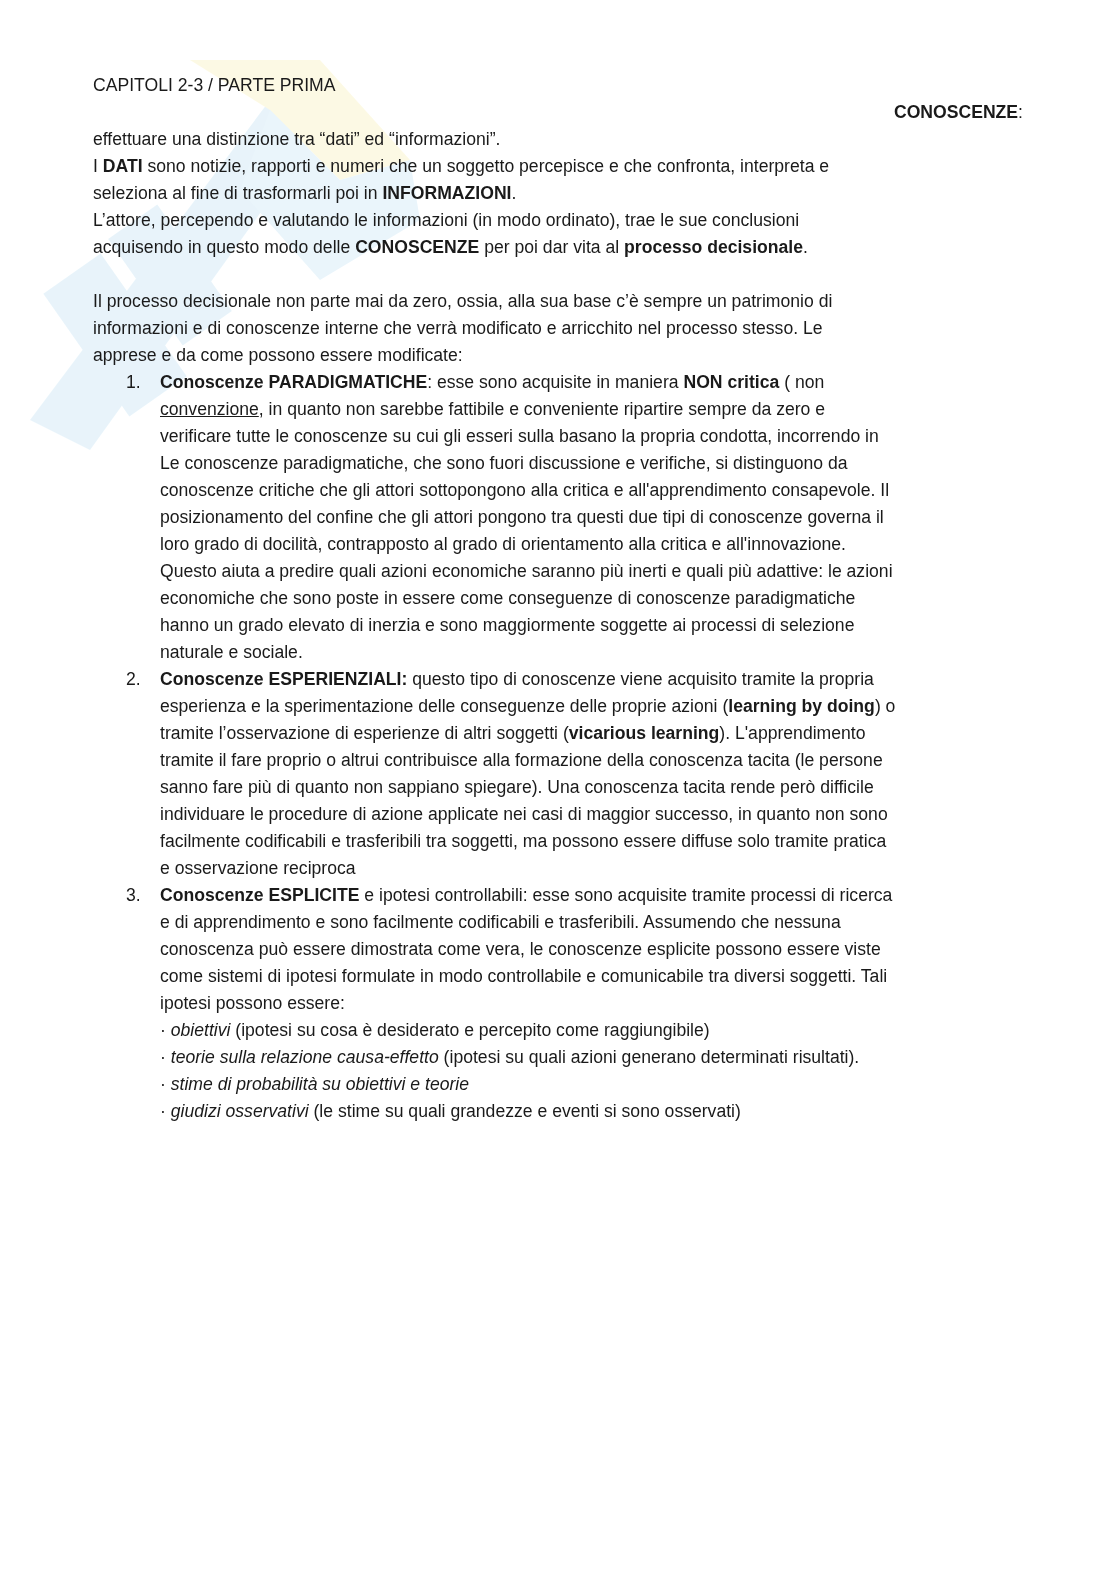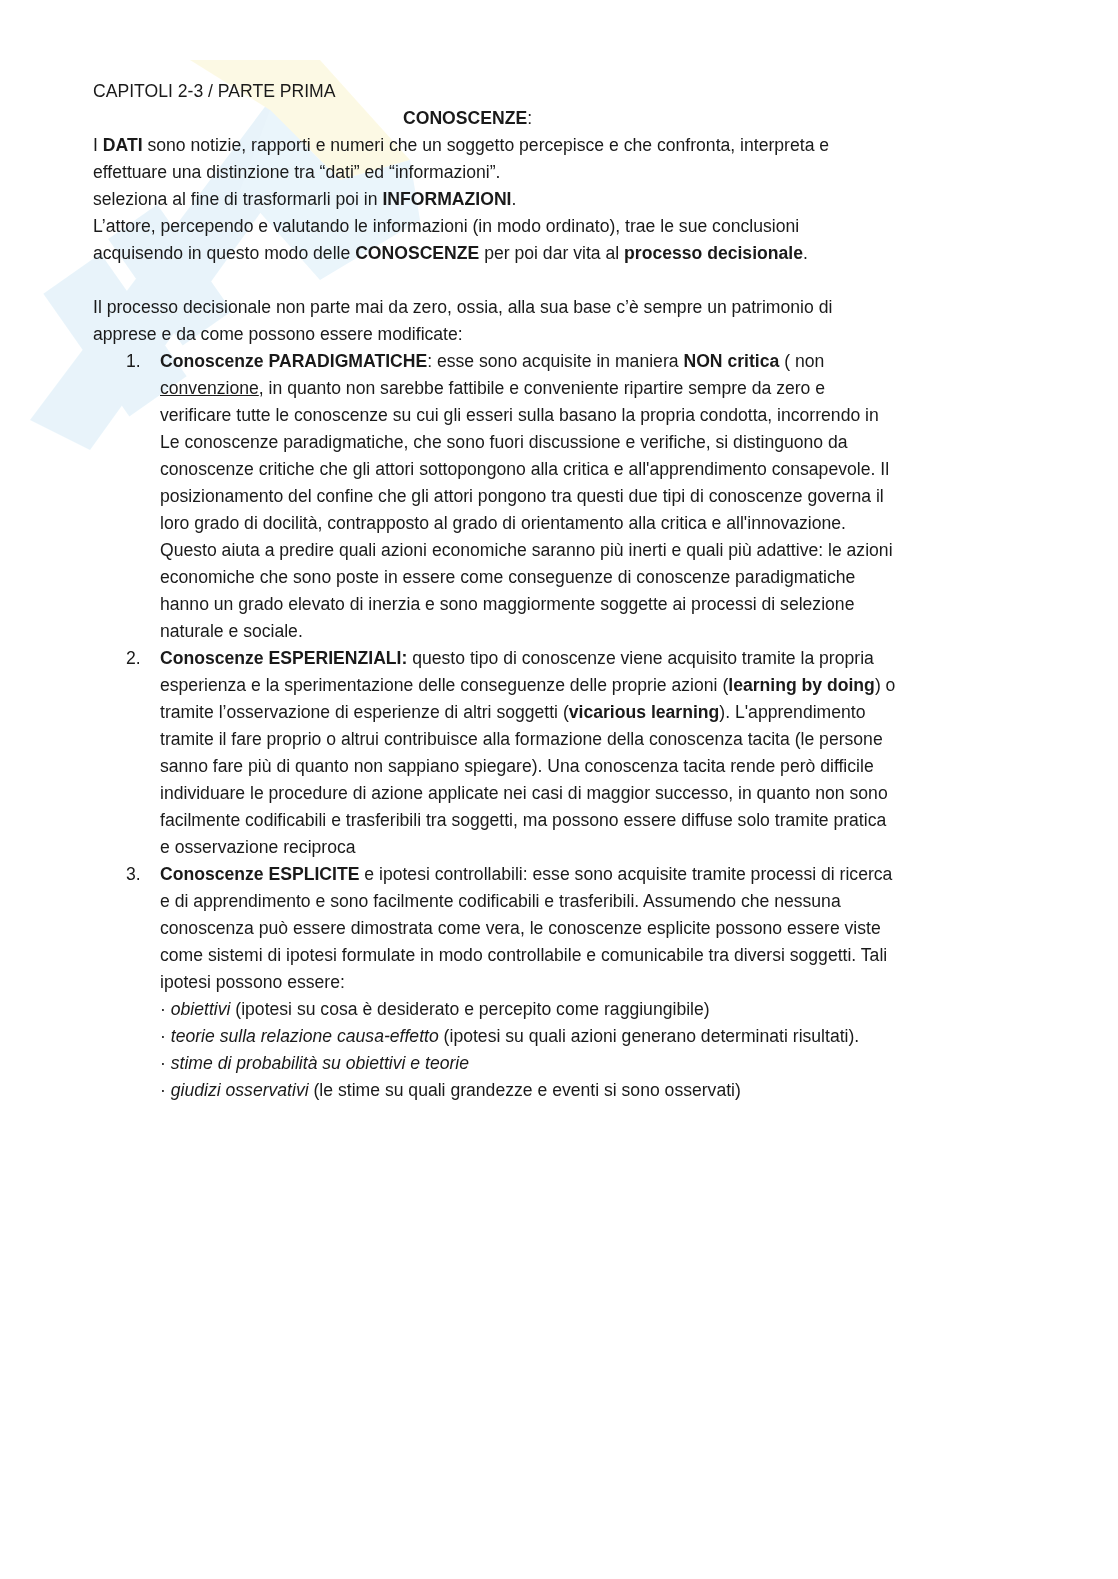--- a/index.html
+++ b/index.html
@@ -5,25 +5,25 @@
   html, body { margin: 0; padding: 0; background: #ffffff; }
   body {
     width: 1118px; height: 1579px; position: relative; overflow: hidden;
     font-family: "Liberation Sans", sans-serif; color: #1a1a1a;
   }
   .watermark {
     position: absolute; left: 20px; top: 40px; width: 400px; height: 420px;
     pointer-events: none; opacity: 0.55;
   }
   .page {
-    position: absolute; left: 93px; top: 78px; width: 930px;
+    position: absolute; left: 93px; top: 72px; width: 930px;
     font-size: 17.6px; line-height: 27px;
   }
   .line { white-space: nowrap; }
-  .heading-center { padding-left: 310px; text-align: left; }
+  .heading-center { padding-left: 310px; text-align: right; }
   .gap { height: 27px; }
   ol { margin: 0; padding: 0; list-style: none; }
   .li { position: relative; padding-left: 67px; }
   .li .num { position: absolute; left: 33px; top: 0; }
   b { font-weight: bold; }
   u { text-decoration: underline; }
   i { font-style: italic; }
   .sub { white-space: nowrap; }
 </style>
 </head>
@@ -37,31 +37,32 @@
   <rect x="120" y="170" width="60" height="130" fill="#d6ebf7" transform="rotate(-35 150 235)"></rect>
 </svg>
 
 <div class="page">
 
   <div class="line">CAPITOLI 2-3 / PARTE PRIMA</div>
 
   <div class="line heading-center"><b>CONOSCENZE</b><span>:</span></div>
 
   <div>
+    <div class="line">effettuare una distinzione tra “dati” ed “informazioni”.</div>
     <div class="line"><span>I </span><b>DATI</b><span> sono notizie, rapporti e numeri che un soggetto percepisce e che confronta, interpreta e</span></div>
-    <div class="line">effettuare una distinzione tra “dati” ed “informazioni”.</div>
     <div class="line"><span>seleziona al fine di trasformarli poi in </span><b>INFORMAZIONI</b><span>.</span></div>
     <div class="line">L’attore, percependo e valutando le informazioni (in modo ordinato), trae le sue conclusioni</div>
     <div class="line"><span>acquisendo in questo modo delle </span><b>CONOSCENZE</b><span> per poi dar vita al </span><b>processo decisionale</b><span>.</span></div>
   </div>
 
   <div class="gap"></div>
 
   <div>
     <div class="line">Il processo decisionale non parte mai da zero, ossia, alla sua base c’è sempre un patrimonio di</div>
+    <div class="line">informazioni e di conoscenze interne che verrà modificato e arricchito nel processo stesso. Le</div>
     <div class="line">apprese e da come possono essere modificate:</div>
   </div>
 
   <ol>
 
     <li class="li">
       <span class="num">1.</span>
       <div class="line"><b>Conoscenze PARADIGMATICHE</b><span>: esse sono acquisite in maniera </span><b>NON critica</b><span> ( non</span></div>
       <div class="line"><u>convenzione</u><span>, in quanto non sarebbe fattibile e conveniente ripartire sempre da zero e</span></div>
       <div class="line">verificare tutte le conoscenze su cui gli esseri sulla basano la propria condotta, incorrendo in</div>

